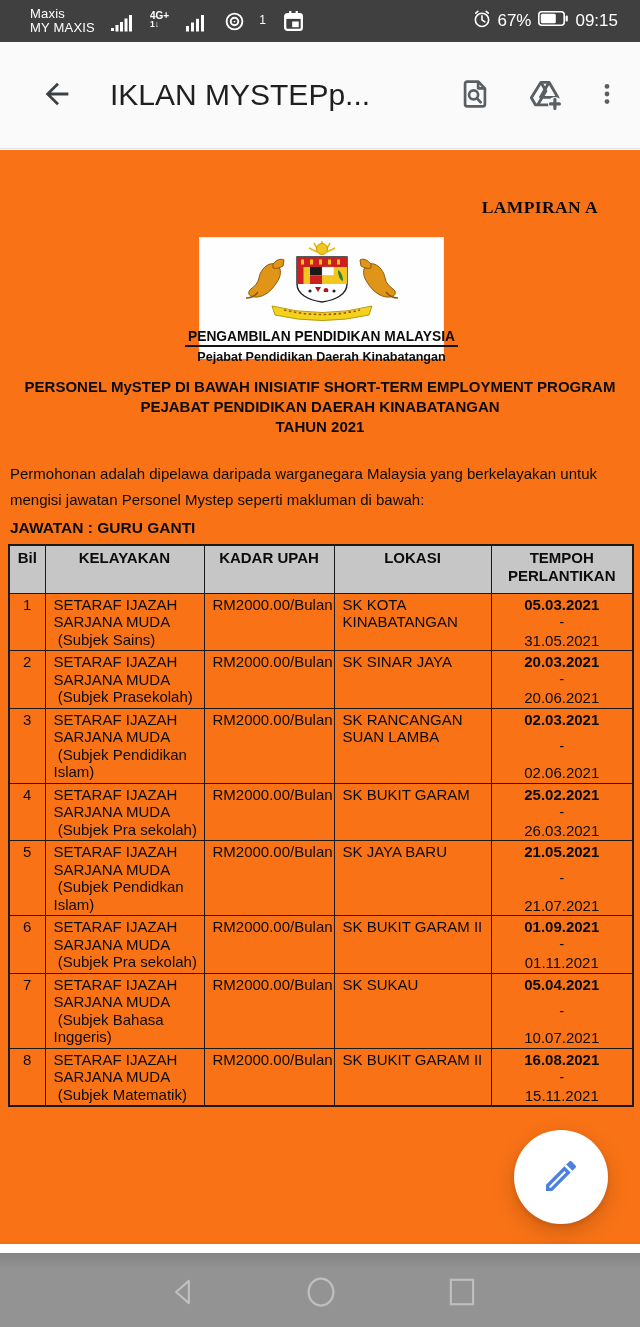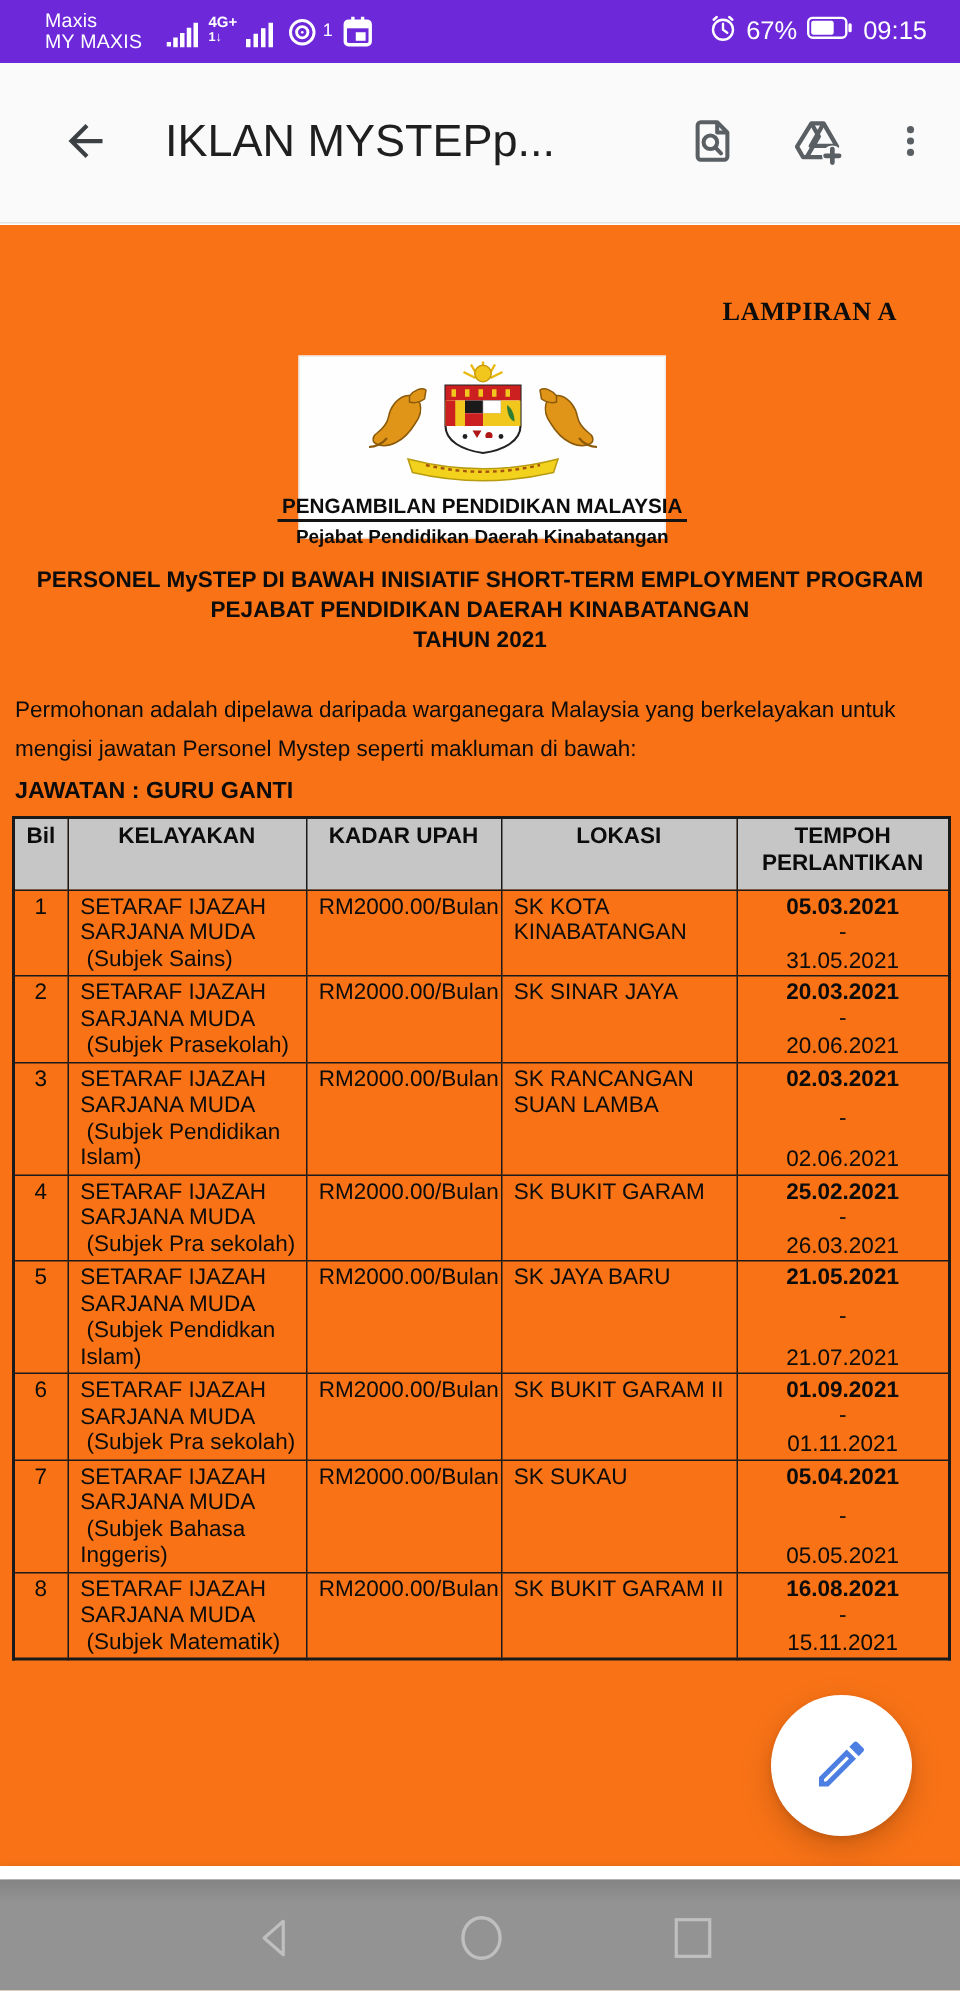--- a/index.html
+++ b/index.html
@@ -1,24 +1,24 @@
 <!DOCTYPE html>
 <html><head>
 <meta charset="utf-8">
 <style>
   html,body{margin:0;padding:0;background:#dfe1e5;}
   *{box-sizing:border-box;}
   .phone{position:relative;width:640px;height:1327px;margin:0 auto;background:#fff;overflow:hidden;
          font-family:"Liberation Sans",sans-serif;}
 
   
-  .status-bar{position:absolute;top:0;left:0;width:640px;height:42px;background:#6d28d9;color:#fff;
+  .status-bar{position:absolute;top:0;left:0;width:640px;height:42px;background:#404040;color:#fff;
               display:flex;align-items:center;padding:0 22px 0 30px;}
   .carrier{font-size:13px;line-height:14.5px;letter-spacing:.2px;}
-  .sb-icons{display:flex;align-items:flex-end;margin-left:16px;gap:6px;}
+  .sb-icons{display:flex;align-items:flex-end;margin-left:16px;gap:17px;}
   .sb-icons svg{display:block;}
   .net-badge{display:flex;flex-direction:column;align-items:flex-start;line-height:9px;font-size:10px;
              font-weight:bold;margin-bottom:3px;}
   .net-sub{font-size:8.5px;font-weight:bold;}
   .sb-sup{font-size:12px;align-self:flex-start;margin:2px 0 0 -3px;}
   .sb-right{margin-left:auto;display:flex;align-items:center;gap:5px;font-size:17px;}
 
   
   .toolbar{position:absolute;top:42px;left:0;width:640px;height:107px;background:#fafafa;
            border-bottom:1px solid #e3e3e3;display:flex;align-items:center;padding:0 16px 0 34px;}
@@ -385,21 +385,21 @@
               <div class="line"> (Subjek Bahasa</div>
               <div class="line">Inggeris)</div>
             </td>
             <td class="cell kadar">RM2000.00/Bulan</td>
             <td class="cell lokasi">
               <div class="line">SK SUKAU</div>
             </td>
             <td class="cell tempoh">
               <div class="t-top">05.04.2021</div>
               <div class="t-mid">-</div>
-              <div class="t-bot">05.05.2021</div>
+              <div class="t-bot">10.07.2021</div>
             </td>
           </tr>
           <tr>
             <td class="cell bil">8</td>
             <td class="cell kelayakan">
               <div class="line">SETARAF IJAZAH</div>
               <div class="line">SARJANA MUDA</div>
               <div class="line"> (Subjek Matematik)</div>
             </td>
             <td class="cell kadar">RM2000.00/Bulan</td>

